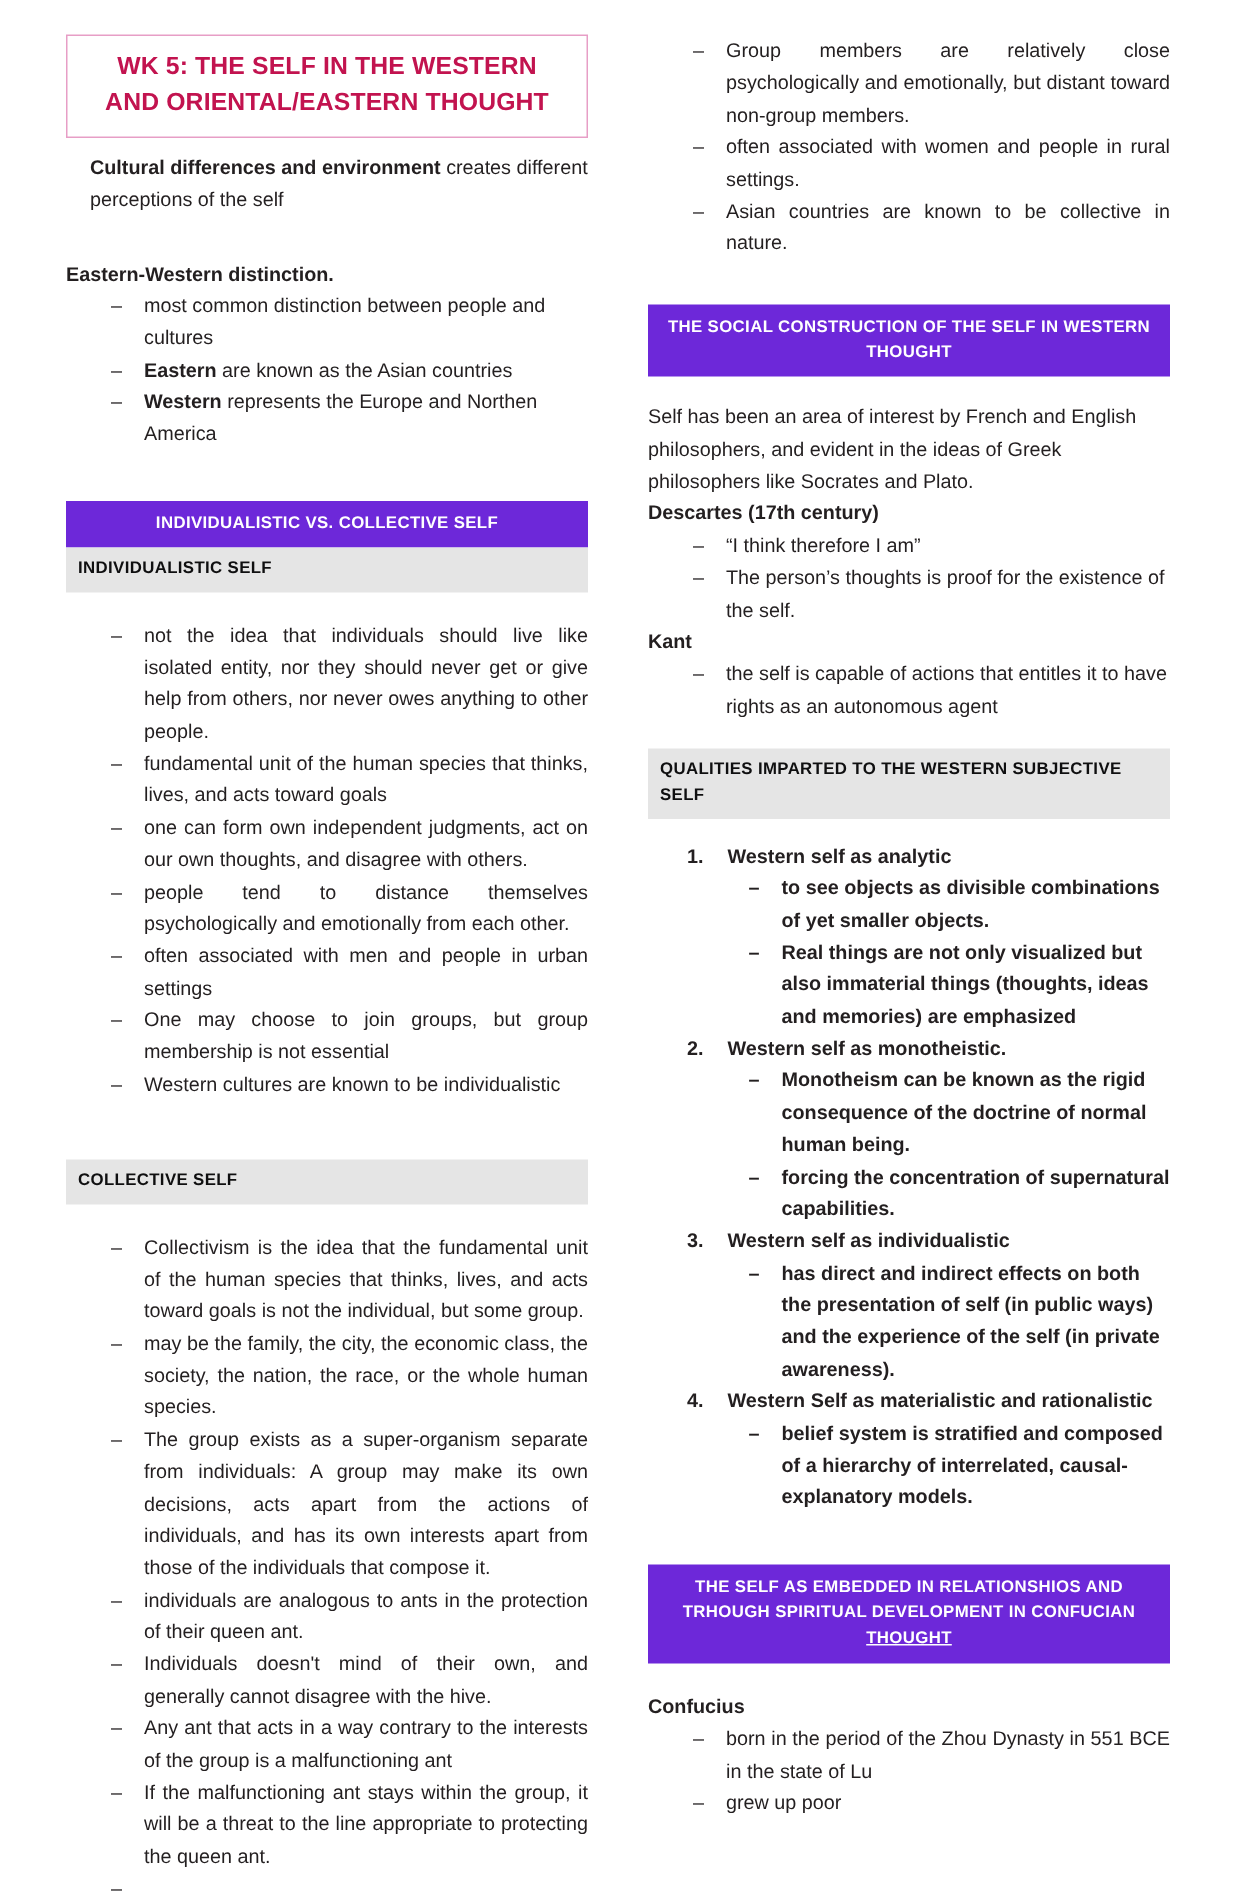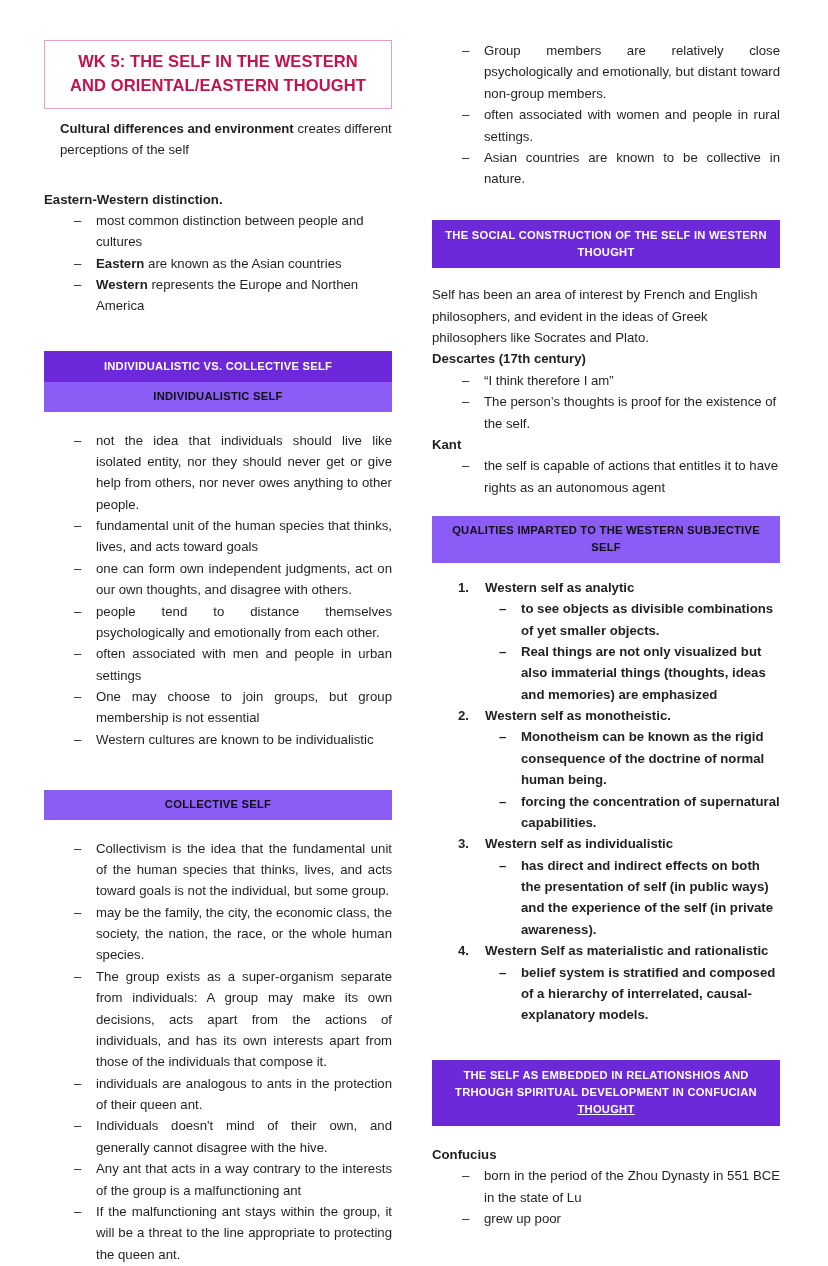--- a/index.html
+++ b/index.html
@@ -14,21 +14,21 @@
     color: #231f20;
     position: relative;
     overflow: hidden;
   }
   .page {
     position: absolute;
     left: 0; top: 0;
     width: 828px;
     height: 1266px;
     box-sizing: border-box;
-    padding: 40px 38px 20px 44px;
+    padding: 23px 38px 20px 44px;
     display: flex;
     gap: 40px;
   }
   .col {
     width: 348px;
     flex: 0 0 348px;
   }
 
   
   .title-box {
@@ -50,26 +50,25 @@
     background: #6d28d9;
     color: #ffffff;
     font-weight: bold;
     font-size: 11.2px;
     letter-spacing: 0.25px;
     text-align: center;
     padding: 7px 10px;
     line-height: 1.55;
   }
   .banner-light {
-    background: #8b5cf6;
+    background: #e5e5e5;
     color: #0f0f10;
     font-weight: bold;
     font-size: 11.2px;
     letter-spacing: 0.25px;
-    text-align: center;
     padding: 6px 8px;
     line-height: 1.55;
   }
 
   
   .para {
     font-size: 13.2px;
     line-height: 1.62;
     margin: 0;
   }

